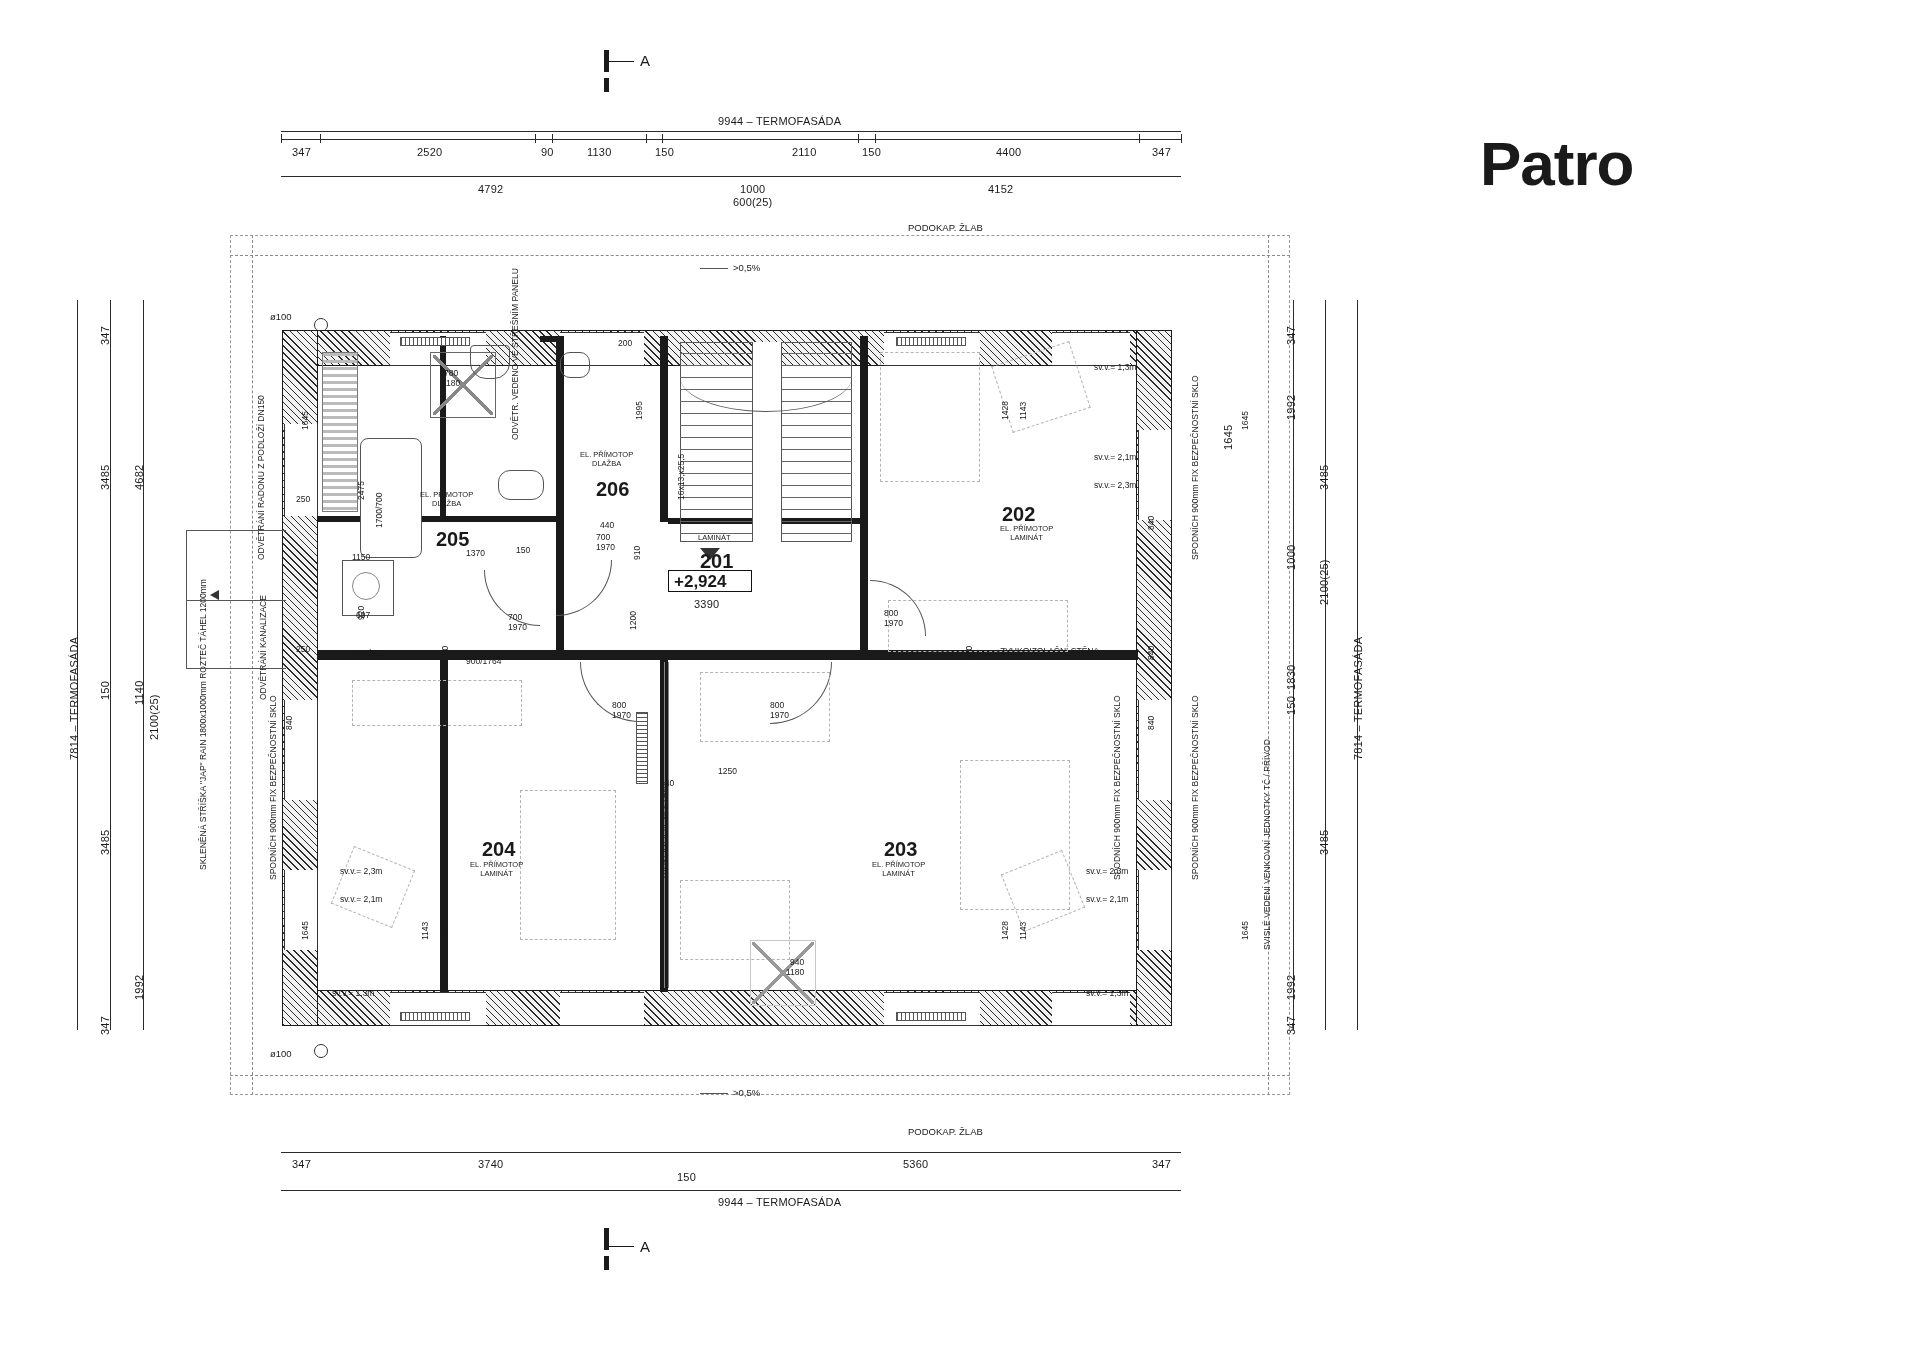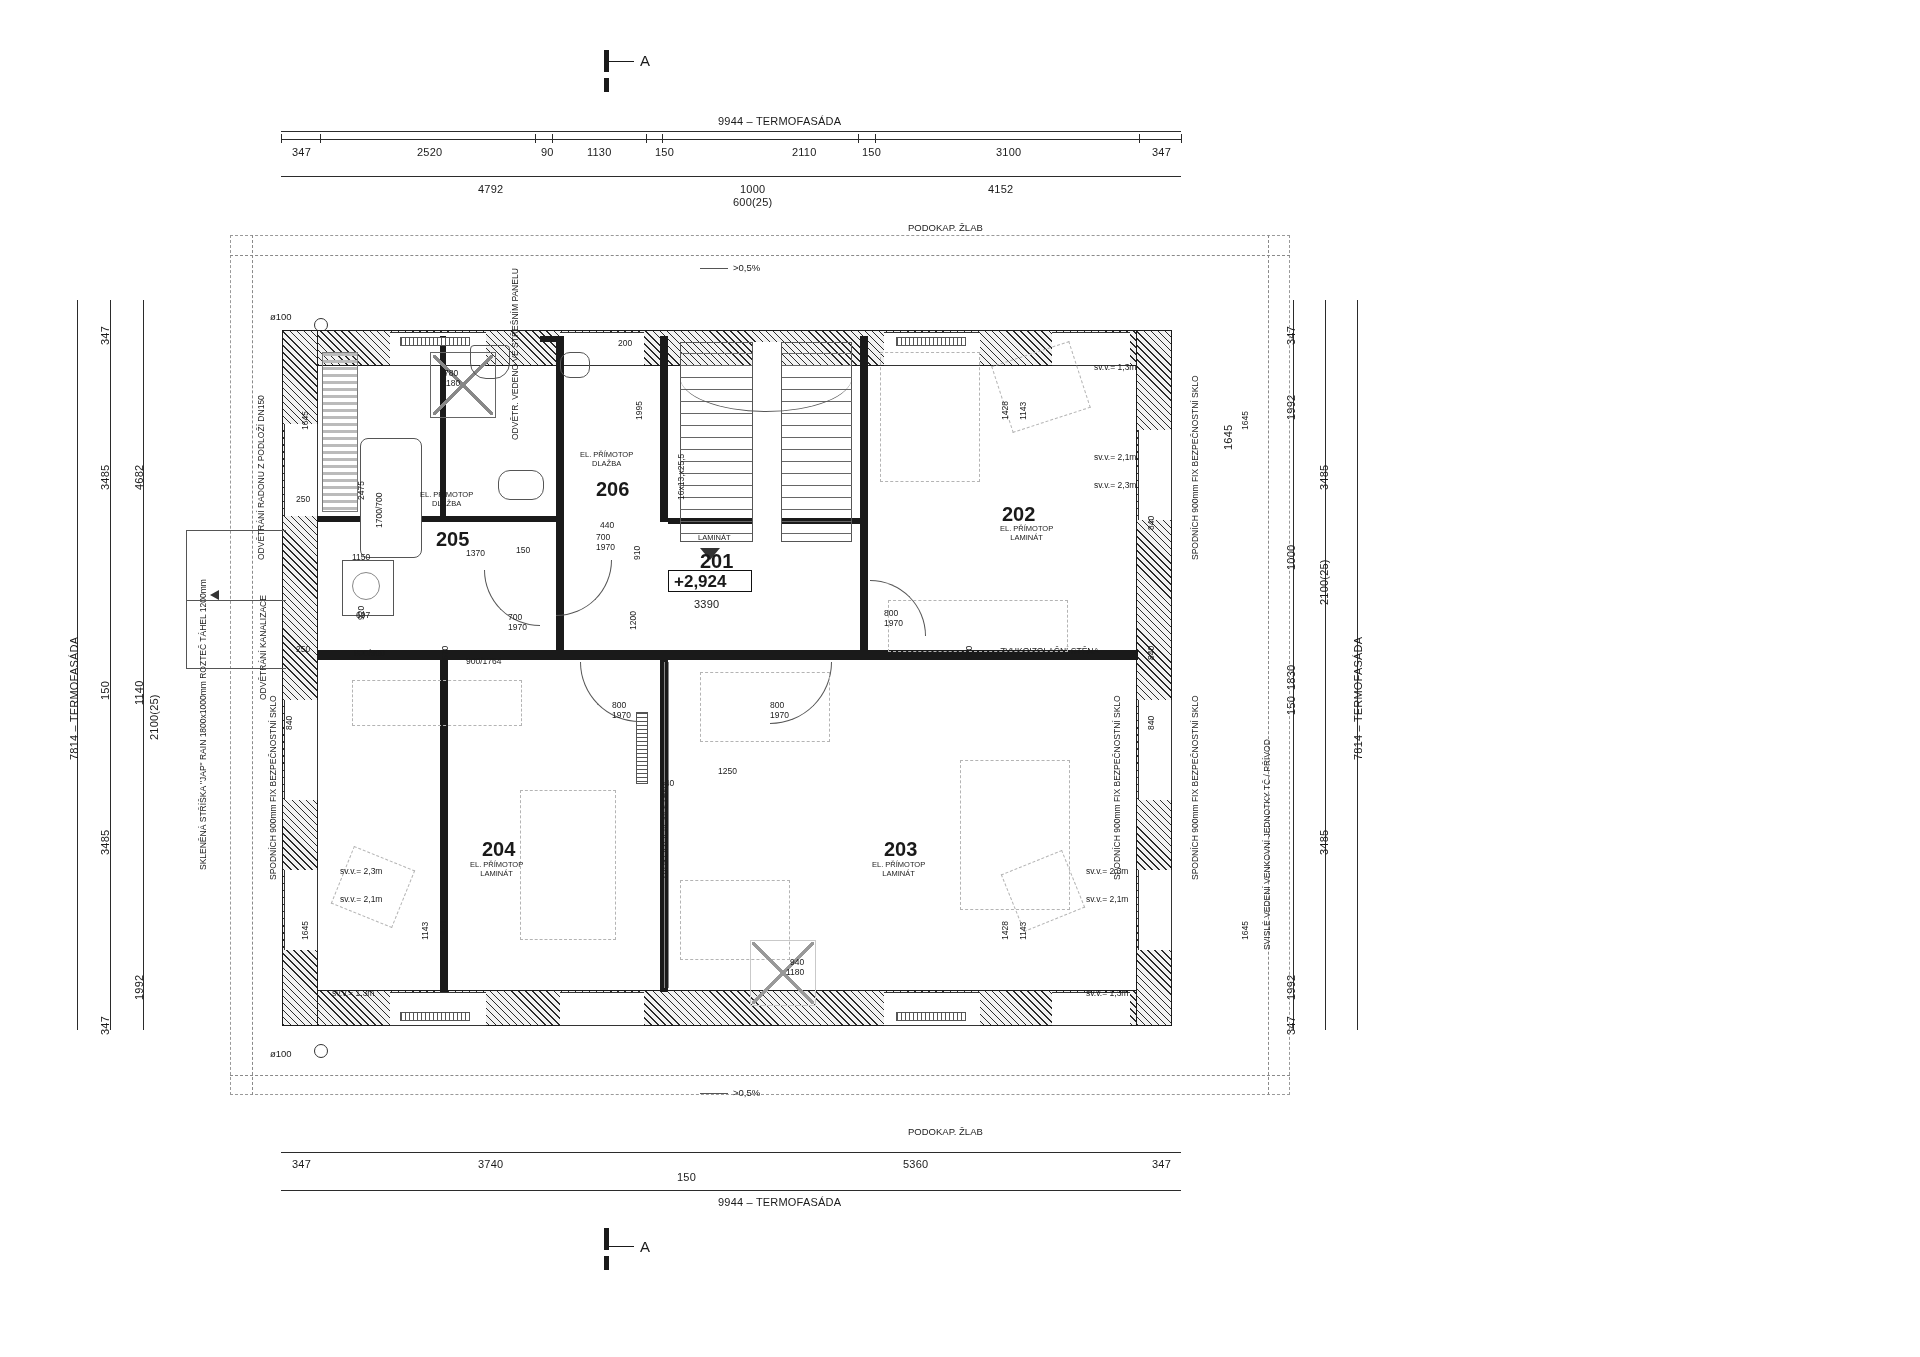--- a/index.html
+++ b/index.html
@@ -28,20 +28,21 @@
   .dimline{position:absolute;background:#2b2b2b;height:1px;}
   .dimvert{position:absolute;background:#2b2b2b;width:1px;}
   .tick{position:absolute;background:#2b2b2b;width:1px;height:9px;}
   .logo-reality{position:absolute;}
 </style>
 </head>
 <body>
 
 <div class="plan">
 
+  <div class="t title" style="left:1480px;top:128px;">Patro</div>
 
   <div class="abs" style="left:604px;top:50px;width:5px;height:22px;background:#1a1a1a;"></div>
   <div class="abs" style="left:604px;top:78px;width:5px;height:14px;background:#1a1a1a;"></div>
   <div class="abs" style="left:608px;top:61px;width:26px;height:1px;background:#1a1a1a;"></div>
   <div class="t" style="left:640px;top:52px;font-size:15px;">A</div>
 
   <div class="abs" style="left:604px;top:1228px;width:5px;height:22px;background:#1a1a1a;"></div>
   <div class="abs" style="left:604px;top:1256px;width:5px;height:14px;background:#1a1a1a;"></div>
   <div class="abs" style="left:608px;top:1246px;width:26px;height:1px;background:#1a1a1a;"></div>
   <div class="t" style="left:640px;top:1238px;font-size:15px;">A</div>
@@ -51,21 +52,21 @@
   <div class="dimline" style="left:281px;top:176px;width:900px;"></div>
   <div class="dimline" style="left:281px;top:131px;width:900px;height:0;border-top:1px solid #2b2b2b;"></div>
 
   <div class="t dim" style="left:292px;top:146px;">347</div>
   <div class="t dim" style="left:417px;top:146px;">2520</div>
   <div class="t dim" style="left:541px;top:146px;">90</div>
   <div class="t dim" style="left:587px;top:146px;">1130</div>
   <div class="t dim" style="left:655px;top:146px;">150</div>
   <div class="t dim" style="left:792px;top:146px;">2110</div>
   <div class="t dim" style="left:862px;top:146px;">150</div>
-  <div class="t dim" style="left:996px;top:146px;">3100</div>
+  <div class="t dim" style="left:996px;top:146px;">4400</div>
   <div class="t dim" style="left:1152px;top:146px;">347</div>
 
   <div class="t dim" style="left:478px;top:183px;">4792</div>
   <div class="t dim" style="left:740px;top:183px;">1000</div>
   <div class="t dim" style="left:988px;top:183px;">4152</div>
   <div class="t dim" style="left:733px;top:196px;">600(25)</div>
 
   <div class="tick" style="left:281px;top:134px;"></div>
     <div class="tick" style="left:320px;top:134px;"></div>
   <div class="tick" style="left:535px;top:134px;"></div>

